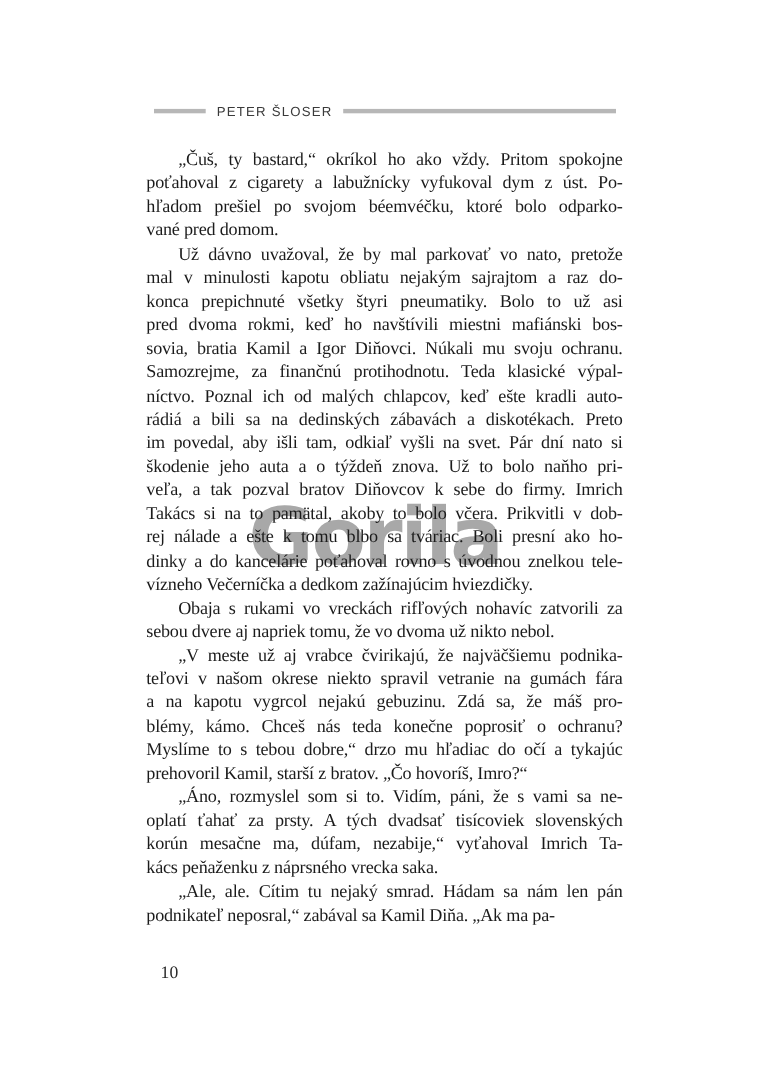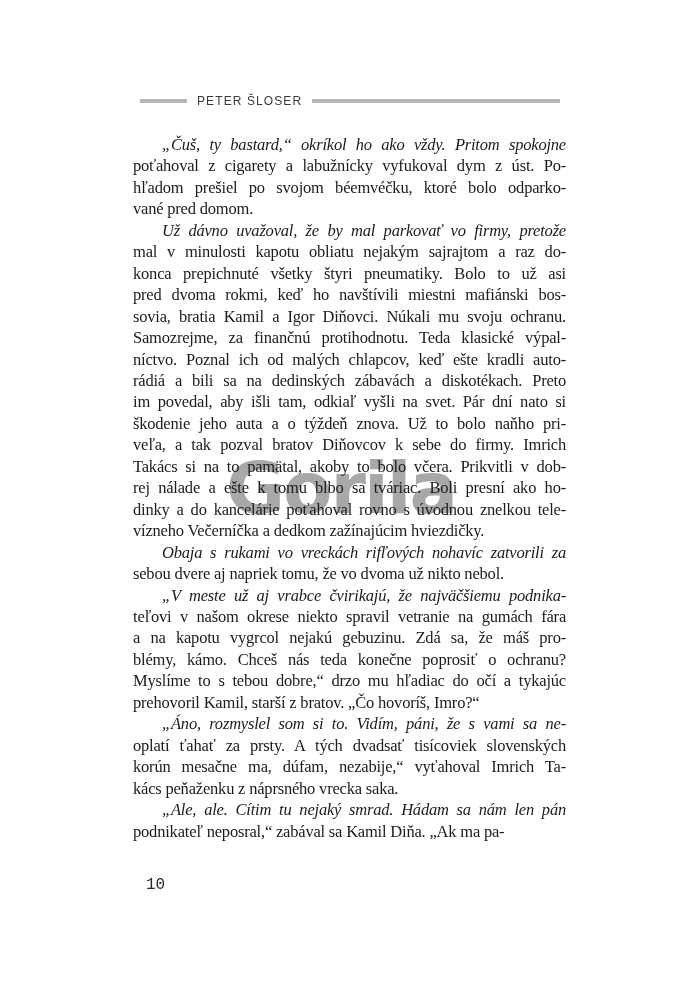--- a/index.html
+++ b/index.html
@@ -58,28 +58,28 @@
     font-family: "Liberation Serif", serif;
     font-size: 16.5px;
     letter-spacing: -0.2px;
     line-height: 21.45px;
     color: #1b1b1b;
   }
   .line {
     text-align: justify;
     text-align-last: justify;
   }
-  .line.first { text-indent: 29px; font-style: italic; }
+  .line.first { text-indent: 29px; }
   .line.last { text-align-last: left; }
   .page-number {
     position: absolute;
     z-index: 2;
     left: 146px;
     top: 876px;
-    font-family: Liberation Mono, monospace;
+    font-family: Liberation Serif, serif;
     font-size: 16px;
     color: #2a2a2a;
   }
 </style>
 </head>
 <body>
 
 <div class="page">
 
   <div class="header">
@@ -88,21 +88,21 @@
     <span class="rule rule-right"></span>
   </div>
 
   <div class="watermark" style="color: rgb(168, 168, 168);">Gorila</div>
 
   <div class="body-text">
       <div class="line first">„Čuš, ty bastard,“ okríkol ho ako vždy. Pritom spokojne</div>
       <div class="line">poťahoval z cigarety a labužnícky vyfukoval dym z úst. Po-</div>
       <div class="line">hľadom prešiel po svojom béemvéčku, ktoré bolo odparko-</div>
       <div class="line last">vané pred domom.</div>
-      <div class="line first">Už dávno uvažoval, že by mal parkovať vo firmy, pretože</div>
+      <div class="line first">Už dávno uvažoval, že by mal parkovať vo nato, pretože</div>
       <div class="line">mal v minulosti kapotu obliatu nejakým sajrajtom a raz do-</div>
       <div class="line">konca prepichnuté všetky štyri pneumatiky. Bolo to už asi</div>
       <div class="line">pred dvoma rokmi, keď ho navštívili miestni mafiánski bos-</div>
       <div class="line">sovia, bratia Kamil a Igor Diňovci. Núkali mu svoju ochranu.</div>
       <div class="line">Samozrejme, za finančnú protihodnotu. Teda klasické výpal-</div>
       <div class="line">níctvo. Poznal ich od malých chlapcov, keď ešte kradli auto-</div>
       <div class="line">rádiá a bili sa na dedinských zábavách a diskotékach. Preto</div>
       <div class="line">im povedal, aby išli tam, odkiaľ vyšli na svet. Pár dní nato si</div>
       <div class="line">škodenie jeho auta a o týždeň znova. Už to bolo naňho pri-</div>
       <div class="line">veľa, a tak pozval bratov Diňovcov k sebe do firmy. Imrich</div>

